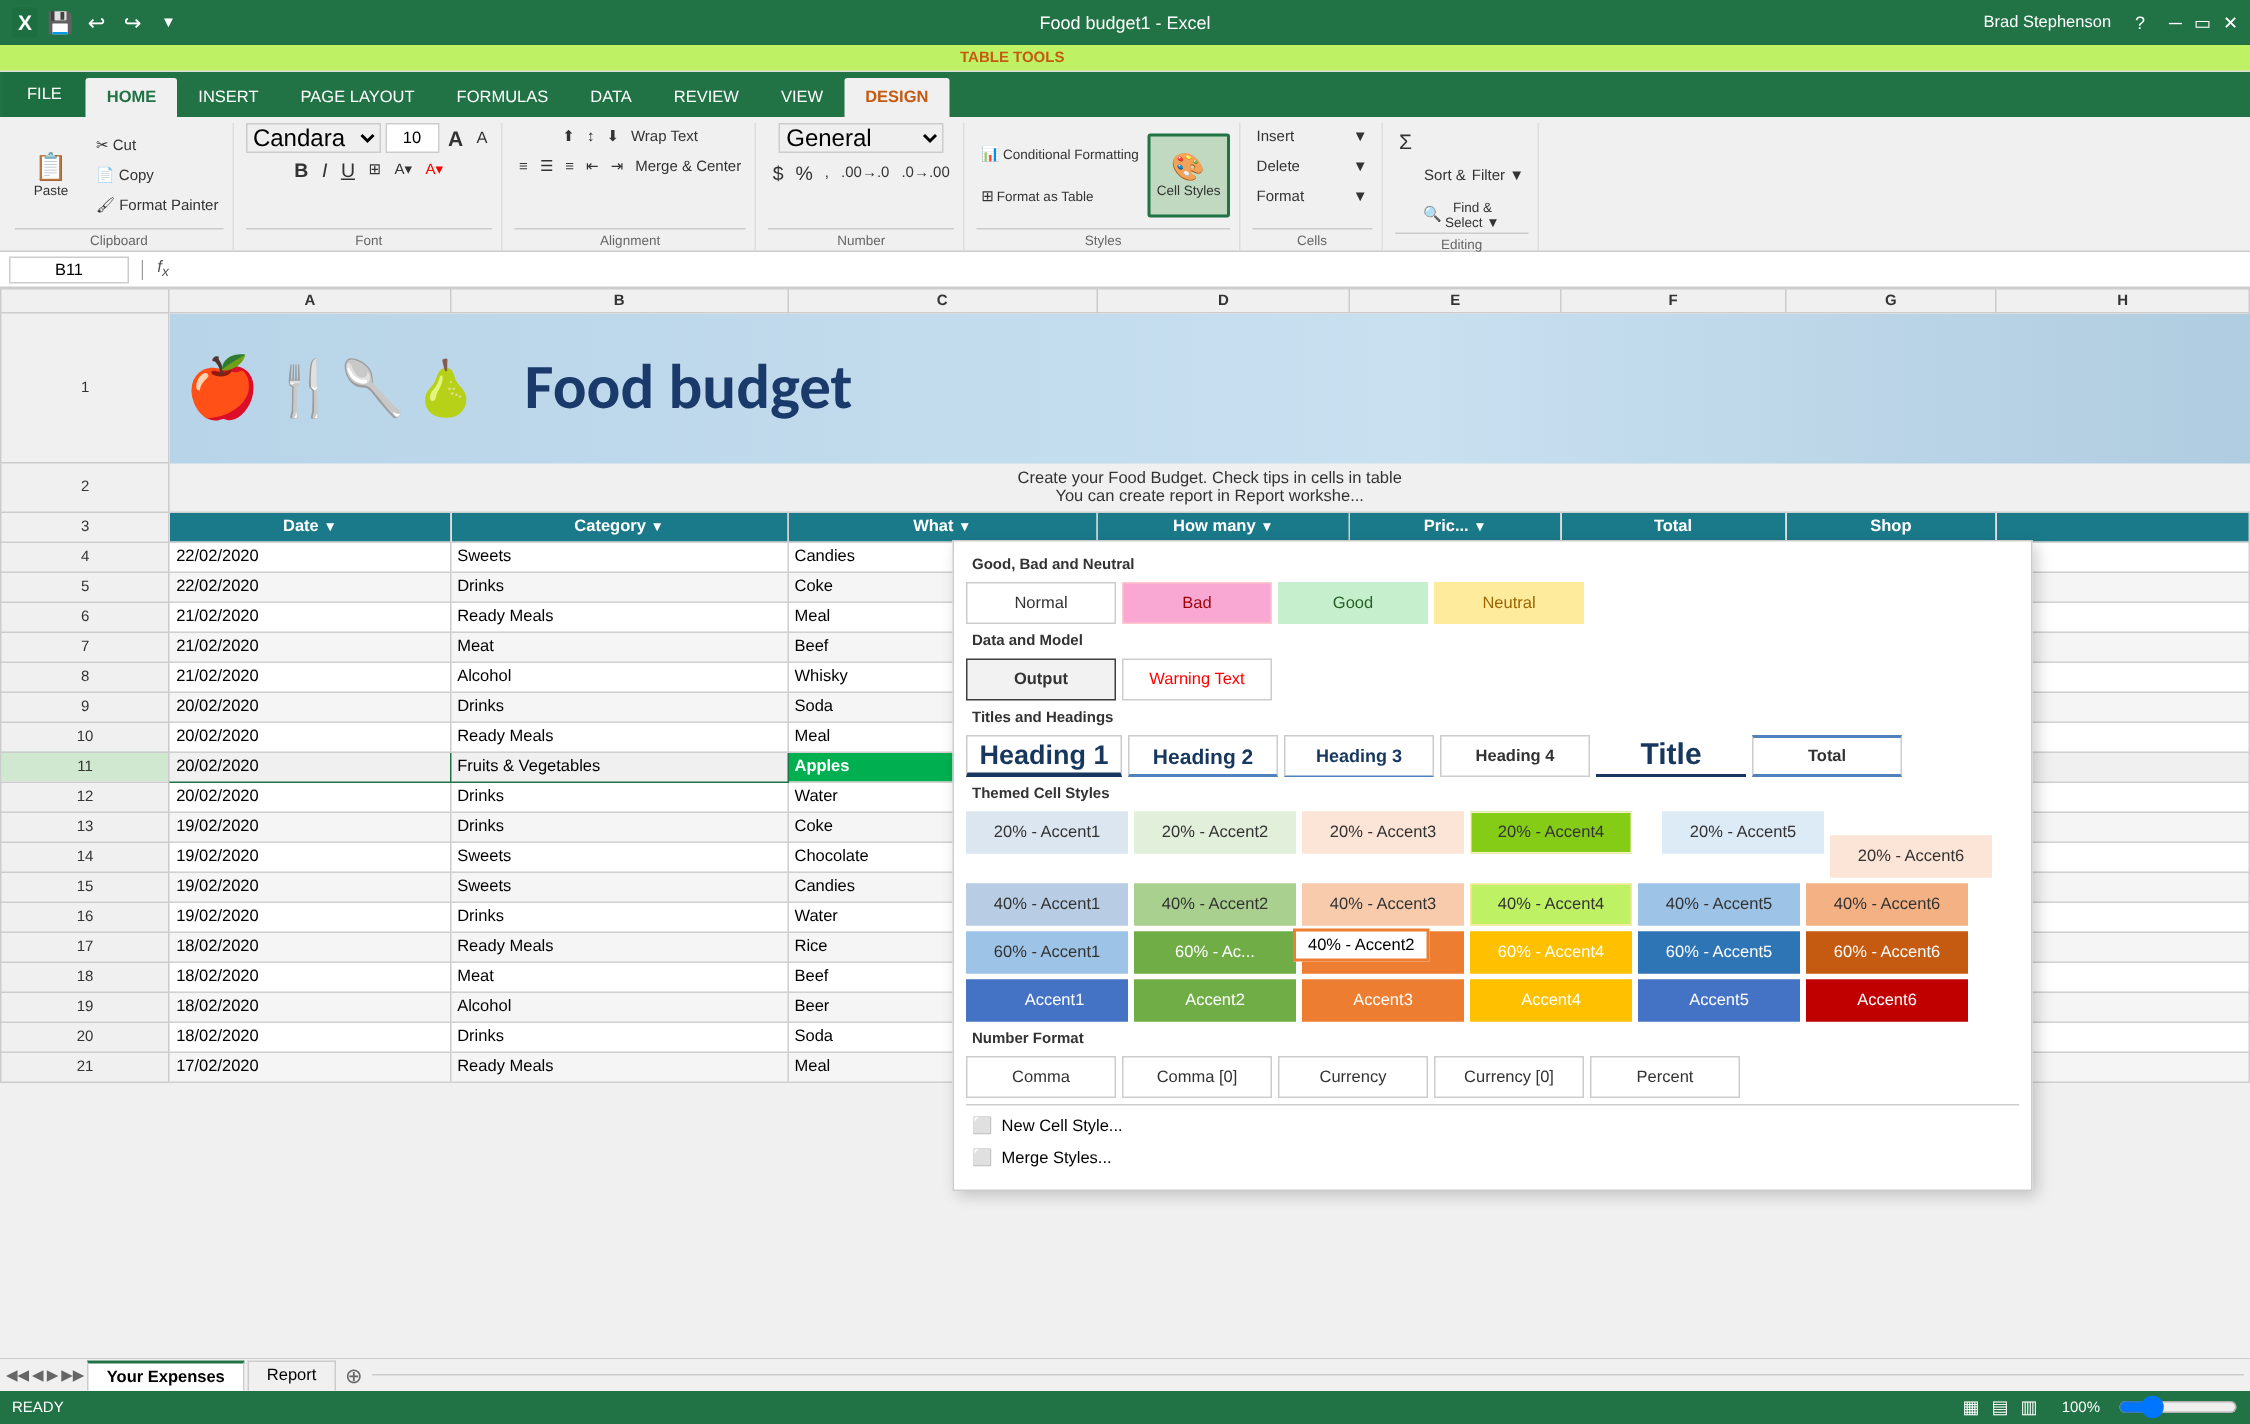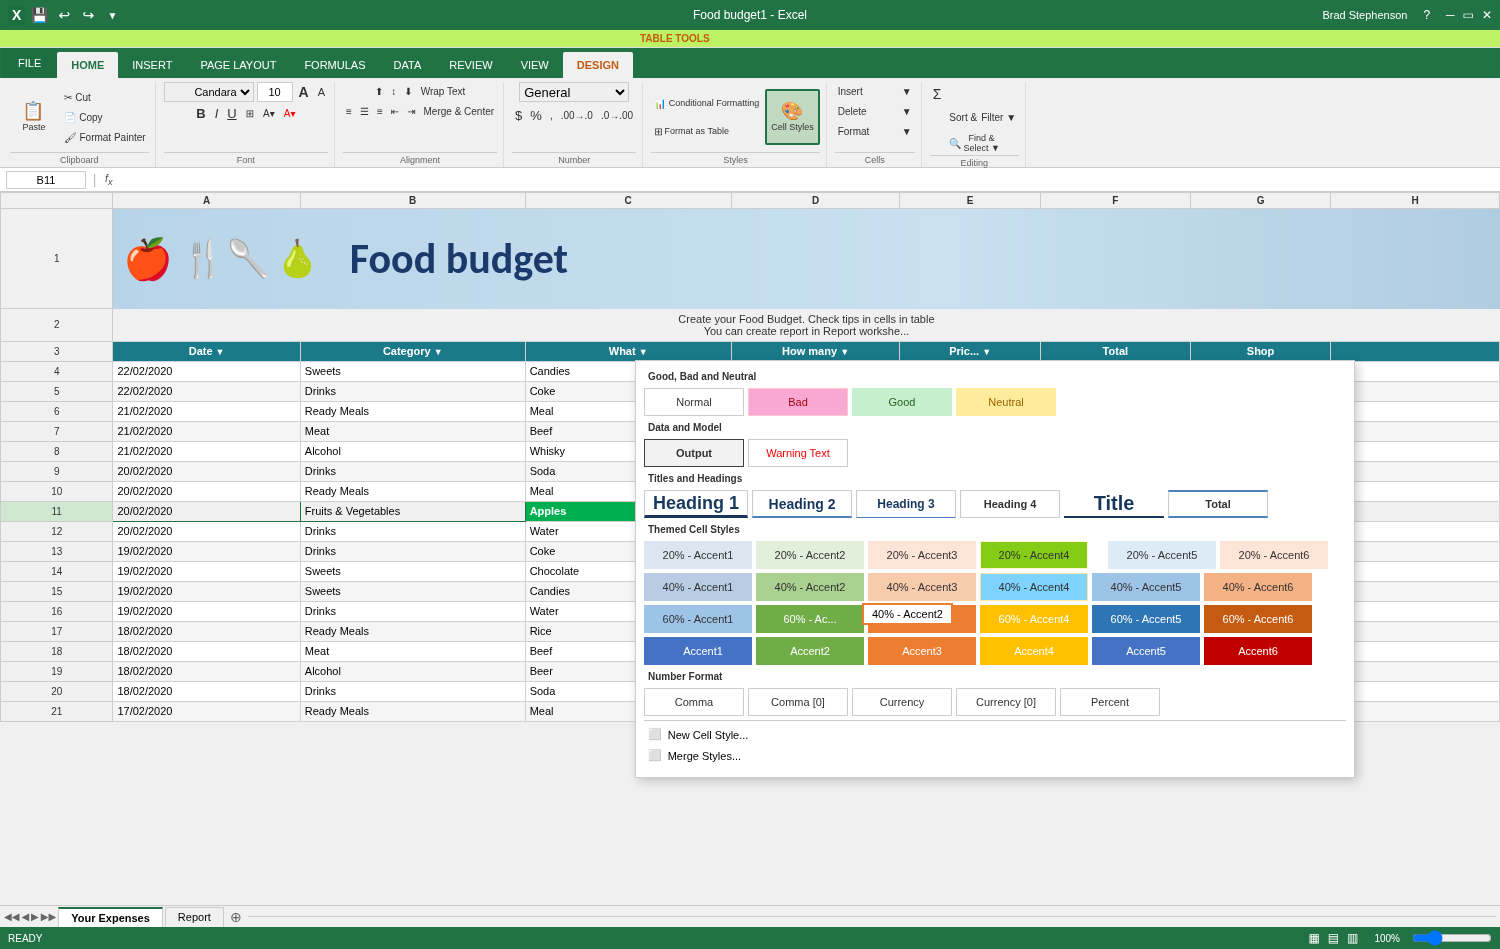--- a/index.html
+++ b/index.html
@@ -312,21 +312,21 @@
     .cs-total { font-size: 11px; font-weight: bold; color: #333; border-top: 2px solid #4f81bd; border-bottom: 2px solid #4f81bd; background: #fff; }
     .cs-accent1-20 { background: #dce6f1; color: #333; border: 1px solid #dce6f1; }
     .cs-accent2-20 { background: #e2efda; color: #333; border: 1px solid #e2efda; }
     .cs-accent3-20 { background: #fce4d6; color: #333; border: 1px solid #fce4d6; }
     .cs-accent4-20 { background: #84cc16; color: #333; border: 1px solid #fff2cc; }
     .cs-accent5-20 { background: #ddebf7; color: #333; border: 1px solid #ddebf7; }
     .cs-accent6-20 { background: #fce4d6; color: #333; border: 1px solid #fce4d6; }
     .cs-accent1-40 { background: #b8cce4; color: #333; border: 1px solid #b8cce4; }
     .cs-accent2-40 { background: #a9d08e; color: #333; border: 1px solid #a9d08e; }
     .cs-accent3-40 { background: #f8cbad; color: #333; border: 1px solid #f8cbad; }
-    .cs-accent4-40 { background: #7dd3fc; color: #333; border: 1px solid #ffe699; }
+    .cs-accent4-40 { background: #bef264; color: #333; border: 1px solid #ffe699; }
     .cs-accent5-40 { background: #9dc3e6; color: #333; border: 1px solid #9dc3e6; }
     .cs-accent6-40 { background: #f4b183; color: #333; border: 1px solid #f4b183; }
     .cs-accent1-60 { background: #9dc3e6; color: #333; border: 1px solid #9dc3e6; }
     .cs-accent2-60 { background: #70ad47; color: #fff; border: 1px solid #70ad47; }
     .cs-accent3-60 { background: #ed7d31; color: #fff; border: 1px solid #ed7d31; }
     .cs-accent4-60 { background: #ffc000; color: #fff; border: 1px solid #ffc000; }
     .cs-accent5-60 { background: #2e75b6; color: #fff; border: 1px solid #2e75b6; }
     .cs-accent6-60 { background: #c55a11; color: #fff; border: 1px solid #c55a11; }
     .cs-acc1 { background: #4472c4; color: #fff; border: 1px solid #4472c4; }
     .cs-acc2 { background: #70ad47; color: #fff; border: 1px solid #70ad47; }
@@ -337,35 +337,34 @@
     .cs-comma { background: #fff; color: #333; border: 1px solid #ccc; }
     .cs-comma0 { background: #fff; color: #333; border: 1px solid #ccc; }
     .cs-currency { background: #fff; color: #333; border: 1px solid #ccc; }
     .cs-currency0 { background: #fff; color: #333; border: 1px solid #ccc; }
     .cs-percent { background: #fff; color: #333; border: 1px solid #ccc; }
 
     
     .font-select {
       width: 90px;
       height: 20px;
-      font-size: 11px;
+      font-size: 16px;
       border: 1px solid #ccc;
-      text-align: right;
     }
     .font-size-input {
       width: 36px;
       height: 20px;
       font-size: 11px;
       border: 1px solid #ccc;
       text-align: center;
     }
     .number-format-select {
       width: 110px;
       height: 20px;
-      font-size: 13px;
+      font-size: 16px;
       border: 1px solid #ccc;
     }
 
     
     #sheet-container {
       overflow: auto;
       height: 100%;
     }
   </style>
 </head>
@@ -828,21 +827,21 @@
         </div>
     </div>
 
     <div class="cs-section-title">Themed Cell Styles</div>
     <div class="cs-row">
       <div class="cs-cell cs-accent1-20" style="min-width:108px;">20% - Accent1</div>
       <div class="cs-cell cs-accent2-20" style="min-width:108px;">20% - Accent2</div>
       <div class="cs-cell cs-accent3-20" style="min-width:108px;">20% - Accent3</div>
       <div class="cs-cell cs-accent4-20" style="min-width:108px;">20% - Accent4</div>
       <div class="cs-cell cs-accent5-20" style="min-width:108px;margin-left:16px;">20% - Accent5</div>
-      <div class="cs-cell cs-accent6-20" style="min-width:108px;">20% - Accent6</div>
+      <div class="cs-cell cs-accent6-20" style="min-width:108px;margin-top:16px;">20% - Accent6</div>
     </div>
     <div class="cs-row">
       <div class="cs-cell cs-accent1-40" style="min-width:108px;">40% - Accent1</div>
       <div class="cs-cell cs-accent2-40" style="min-width:108px;">40% - Accent2</div>
       <div class="cs-cell cs-accent3-40" style="min-width:108px;">40% - Accent3</div>
       <div class="cs-cell cs-accent4-40" style="min-width:108px;">40% - Accent4</div>
       <div class="cs-cell cs-accent5-40" style="min-width:108px;">40% - Accent5</div>
       <div class="cs-cell cs-accent6-40" style="min-width:108px;">40% - Accent6</div>
     </div>
     <div class="cs-row" style="position:relative;">

